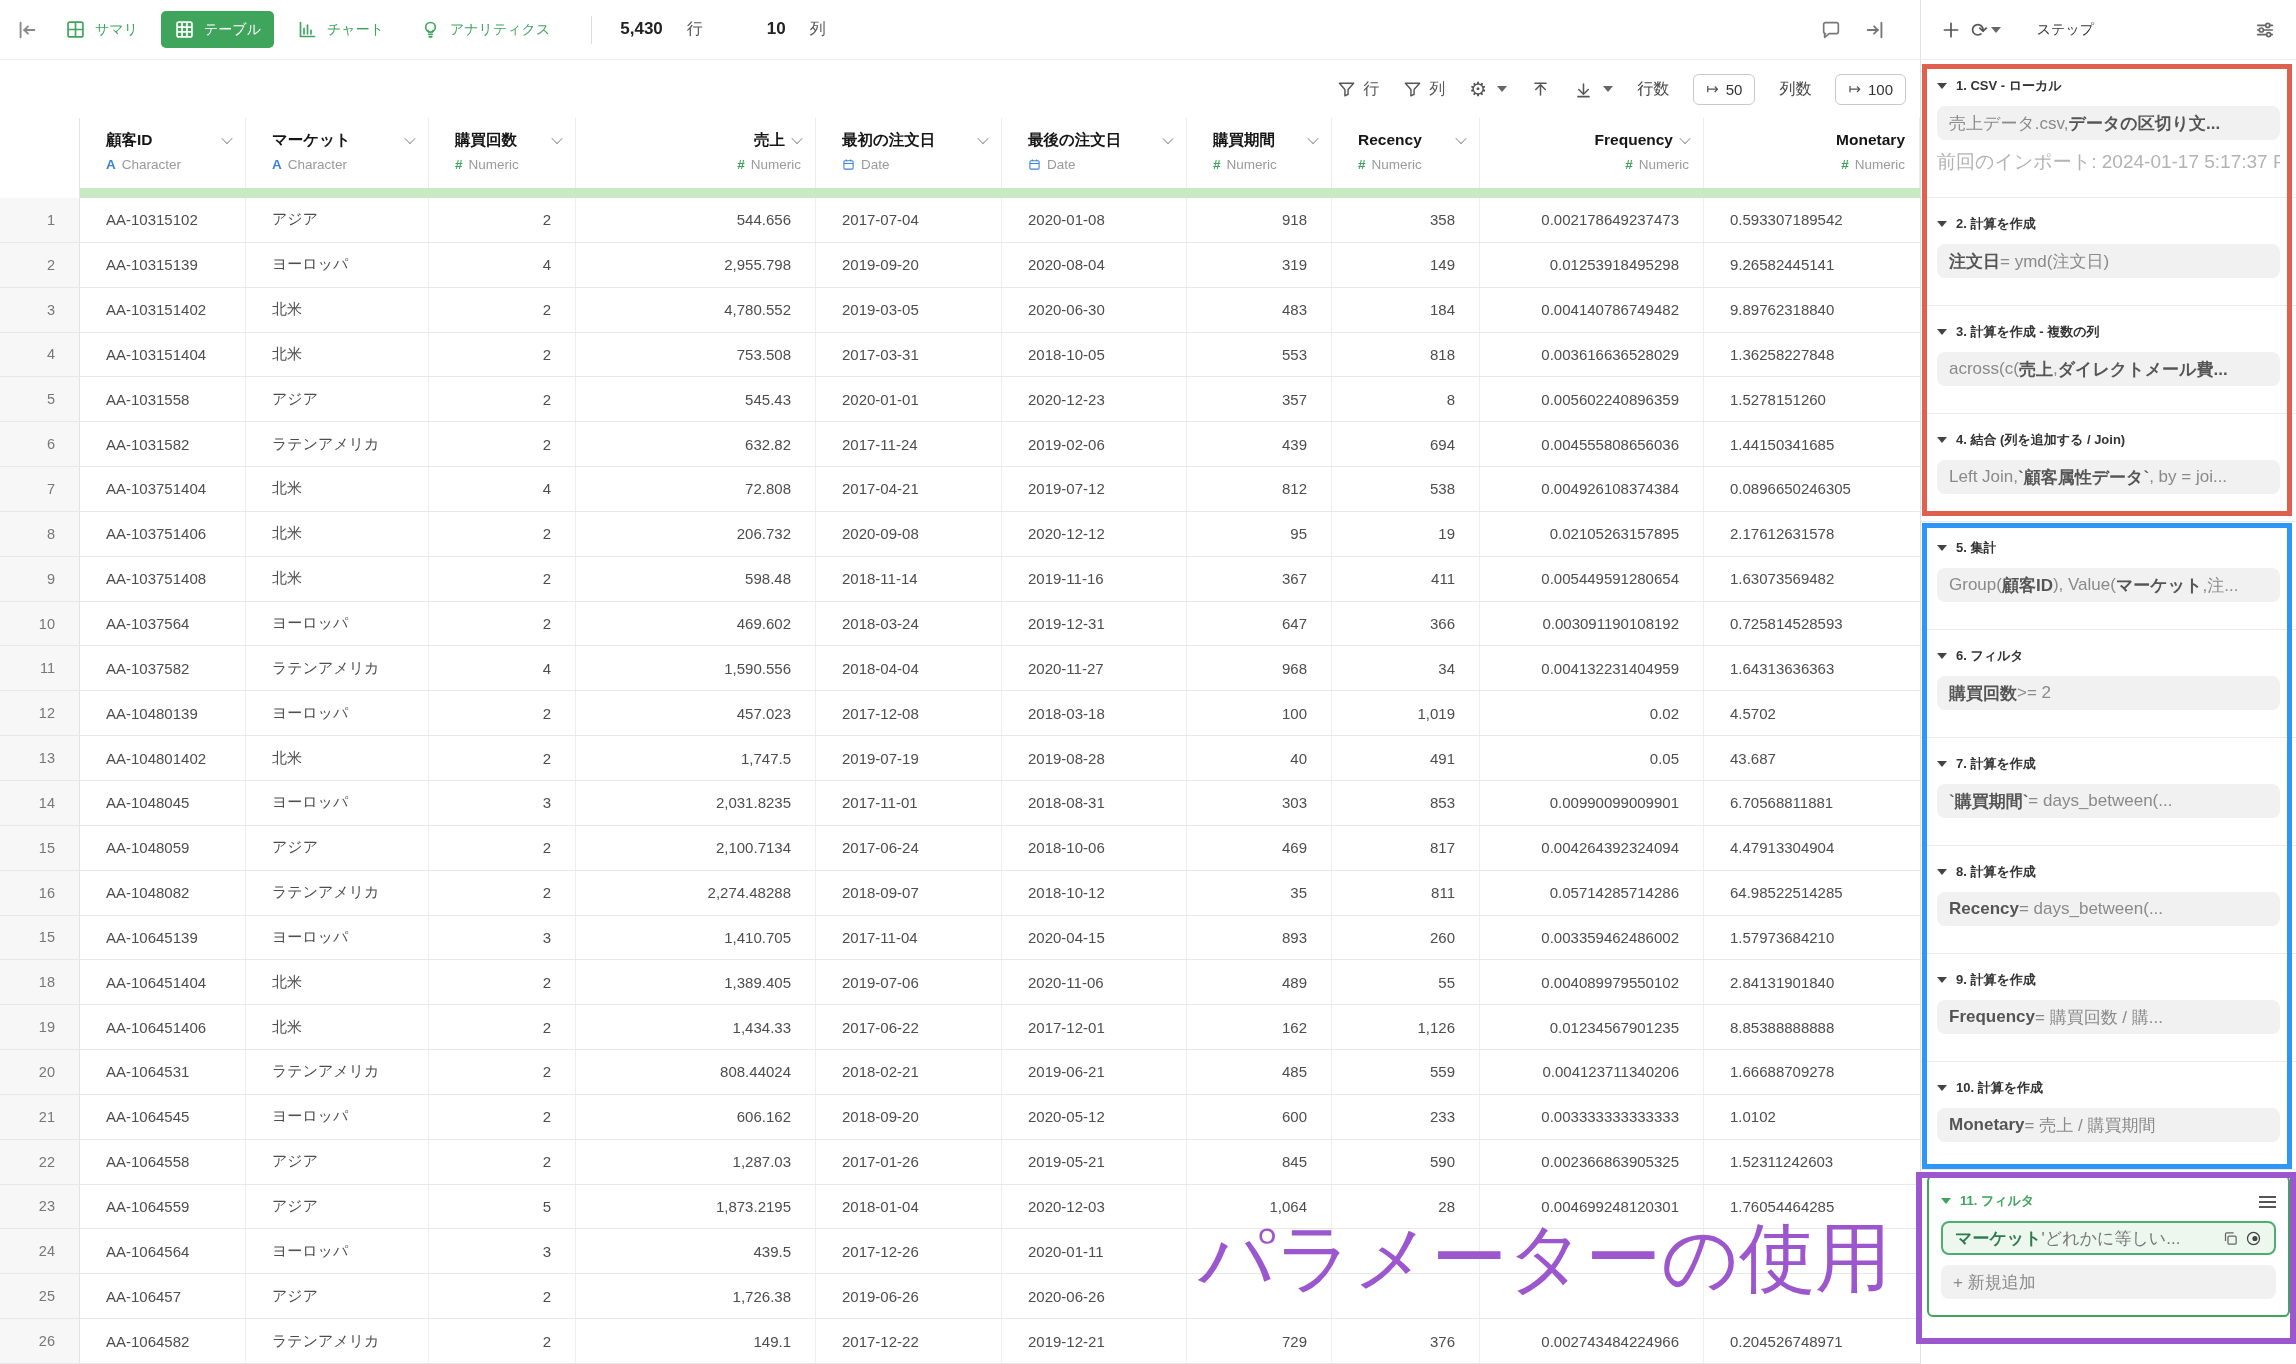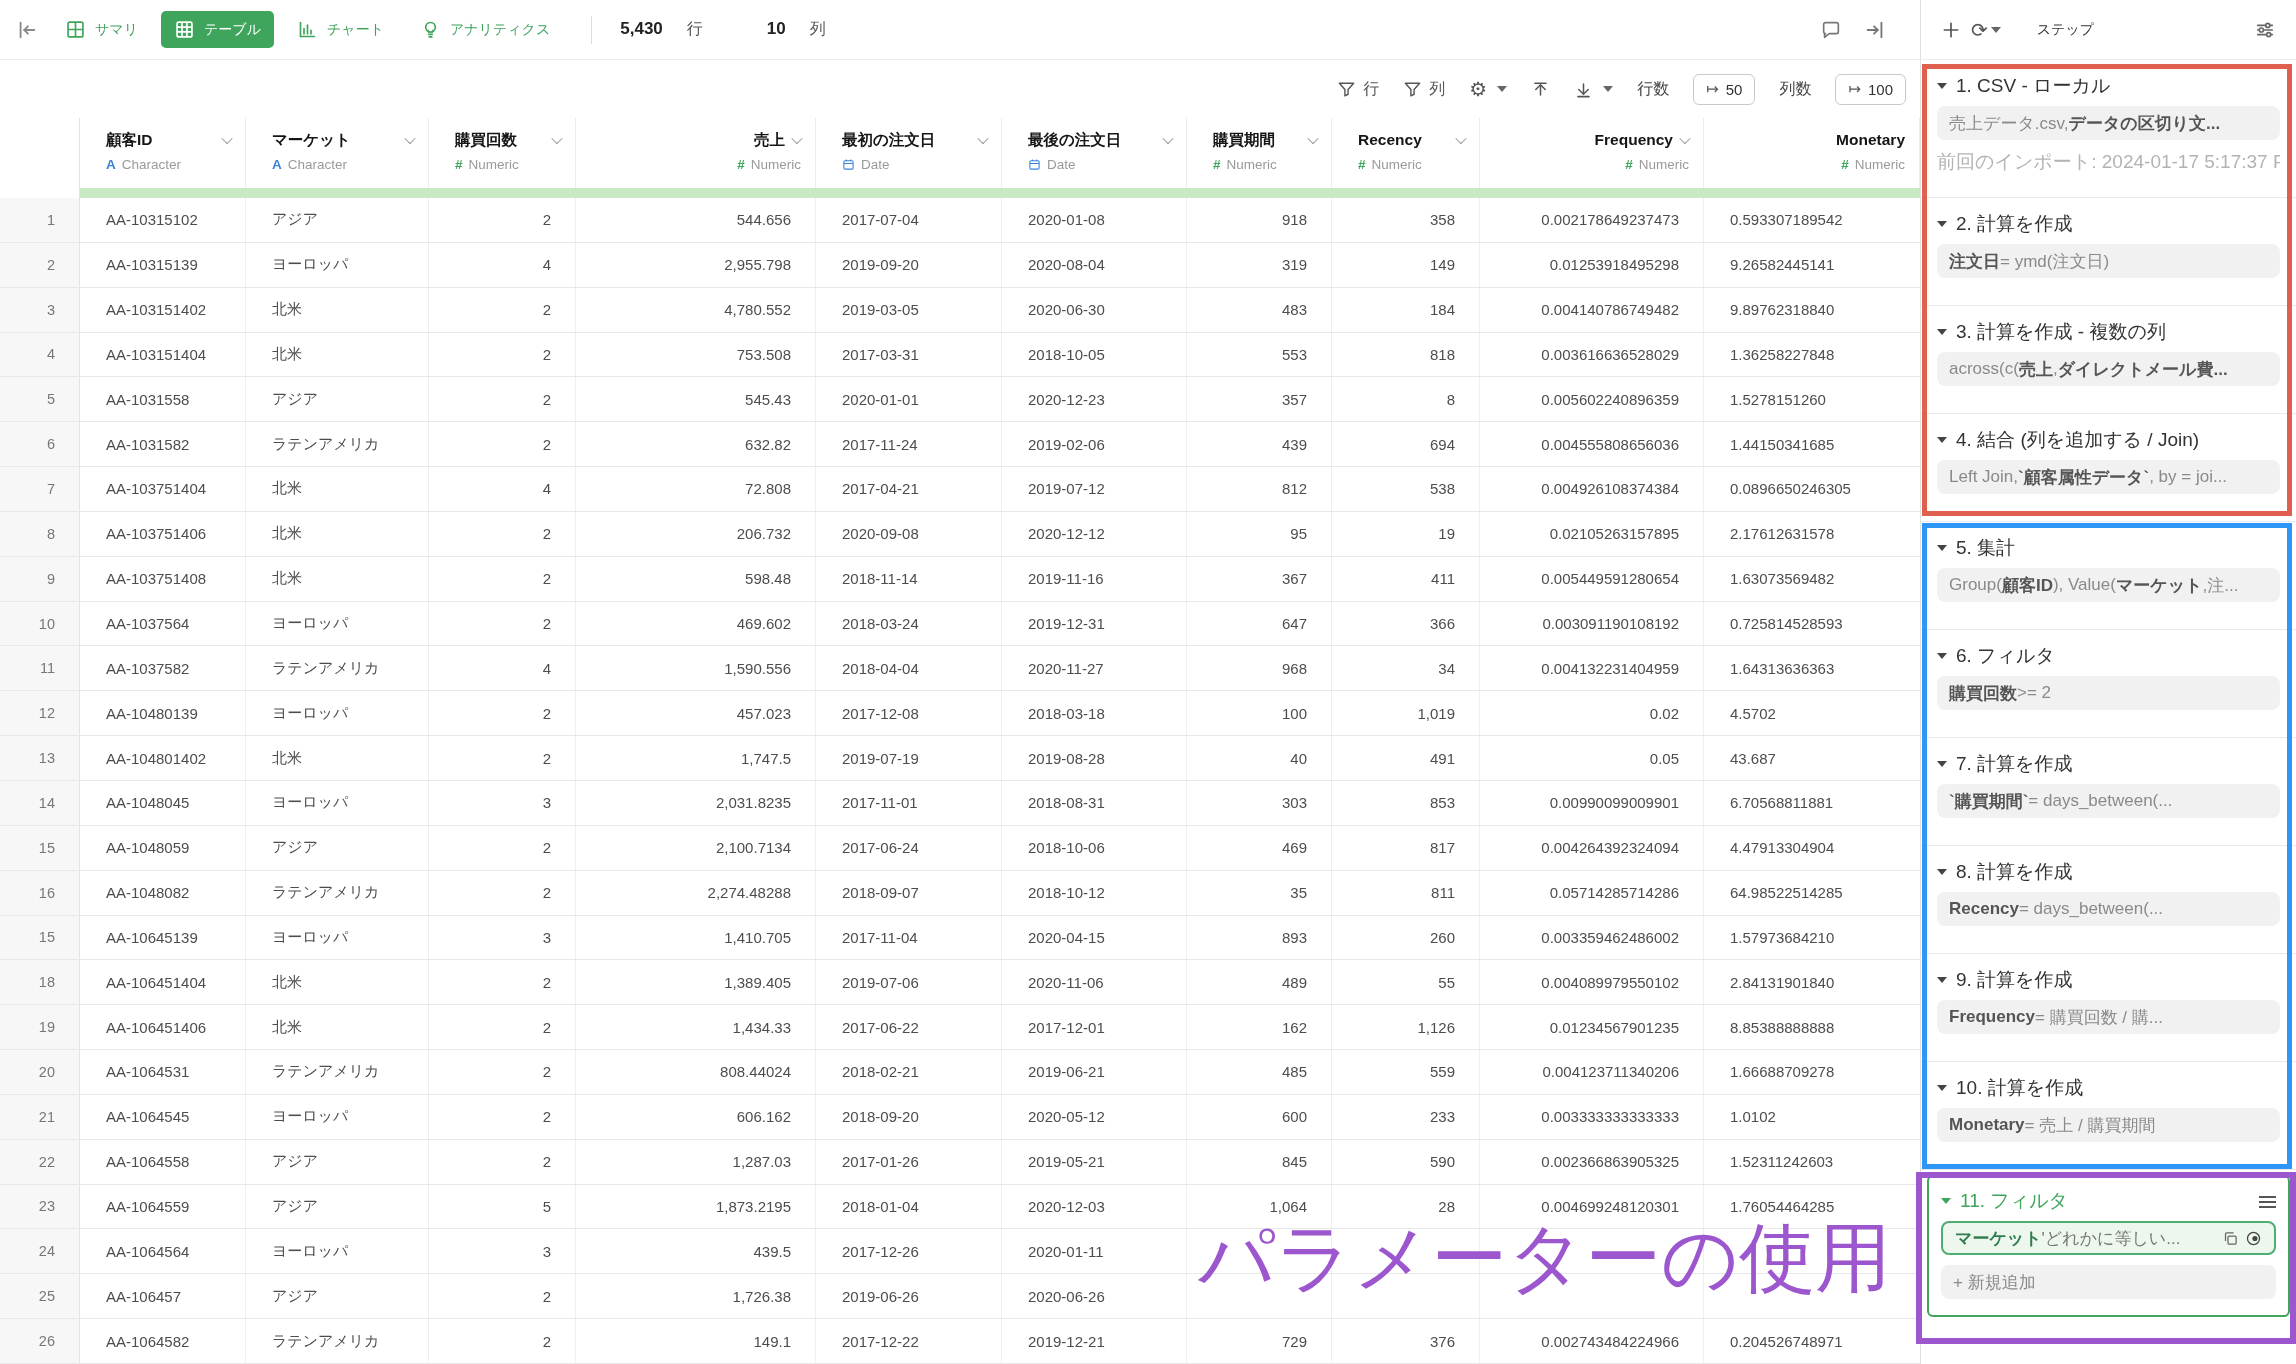--- a/index.html
+++ b/index.html
@@ -72,21 +72,21 @@
   
   .steps-list { position:absolute; top:0; left:0; right:0; }
   .step { height:108px; padding:16px 16px 0; border-bottom:1px solid #eaeaea; overflow:hidden; }
   .step.tall { height:138px; }
   .step.selected { height:auto; border:2.5px solid #3FA45C; border-radius:6px; margin:5px 6px 0;
     padding:14px 12px 16px; }
   .step-titlerow { display:flex; align-items:center; height:20px; }
   .step-tri { width:0; height:0; border-left:5px solid transparent; border-right:5px solid transparent;
     border-top:6.5px solid #444; margin-right:9px; flex:none; }
   .step.selected .step-tri { border-top-color:#3FA45C; }
-  .step-title { font-size:19px; font-weight:normal; color:#333; white-space:nowrap; overflow:hidden; }
+  .step-title { font-size:13px; font-weight:bold; color:#333; white-space:nowrap; overflow:hidden; }
   .step.selected .step-title { color:#3FA45C; }
   .step-titlerow .sp { flex:1; }
   .burger { display:flex; flex-direction:column; gap:3.5px; cursor:pointer; padding-top:2px; }
   .burger span { width:17px; height:1.8px; background:#555; display:block; }
   .pill { margin-top:10px; background:#f1f1f2; border-radius:8px; height:34px; padding:0 12px;
     display:flex; align-items:center; font-size:17px; color:#8a8a8a; white-space:nowrap; overflow:hidden; cursor:pointer; }
   .pill b { color:#555; font-weight:bold; }
   .pill.green { background:#EDF7EE; border:2px solid #4CAE70; color:#777; }
   .pill.green b { color:#2F7D4F; }
   .pill .picons { margin-left:auto; display:flex; align-items:center; gap:7px; flex:none; padding-left:8px; }

